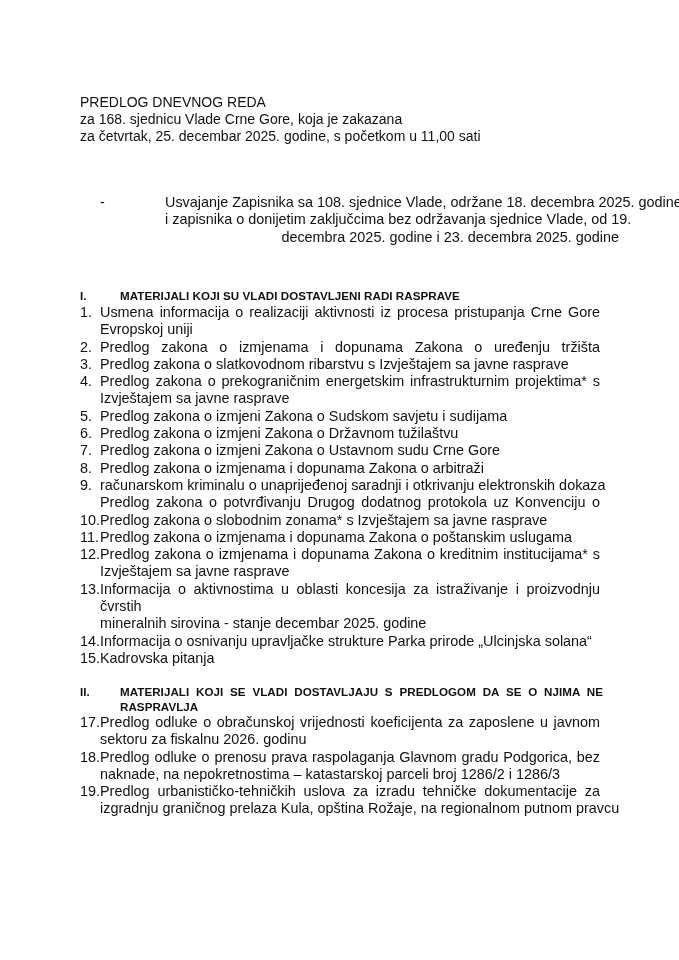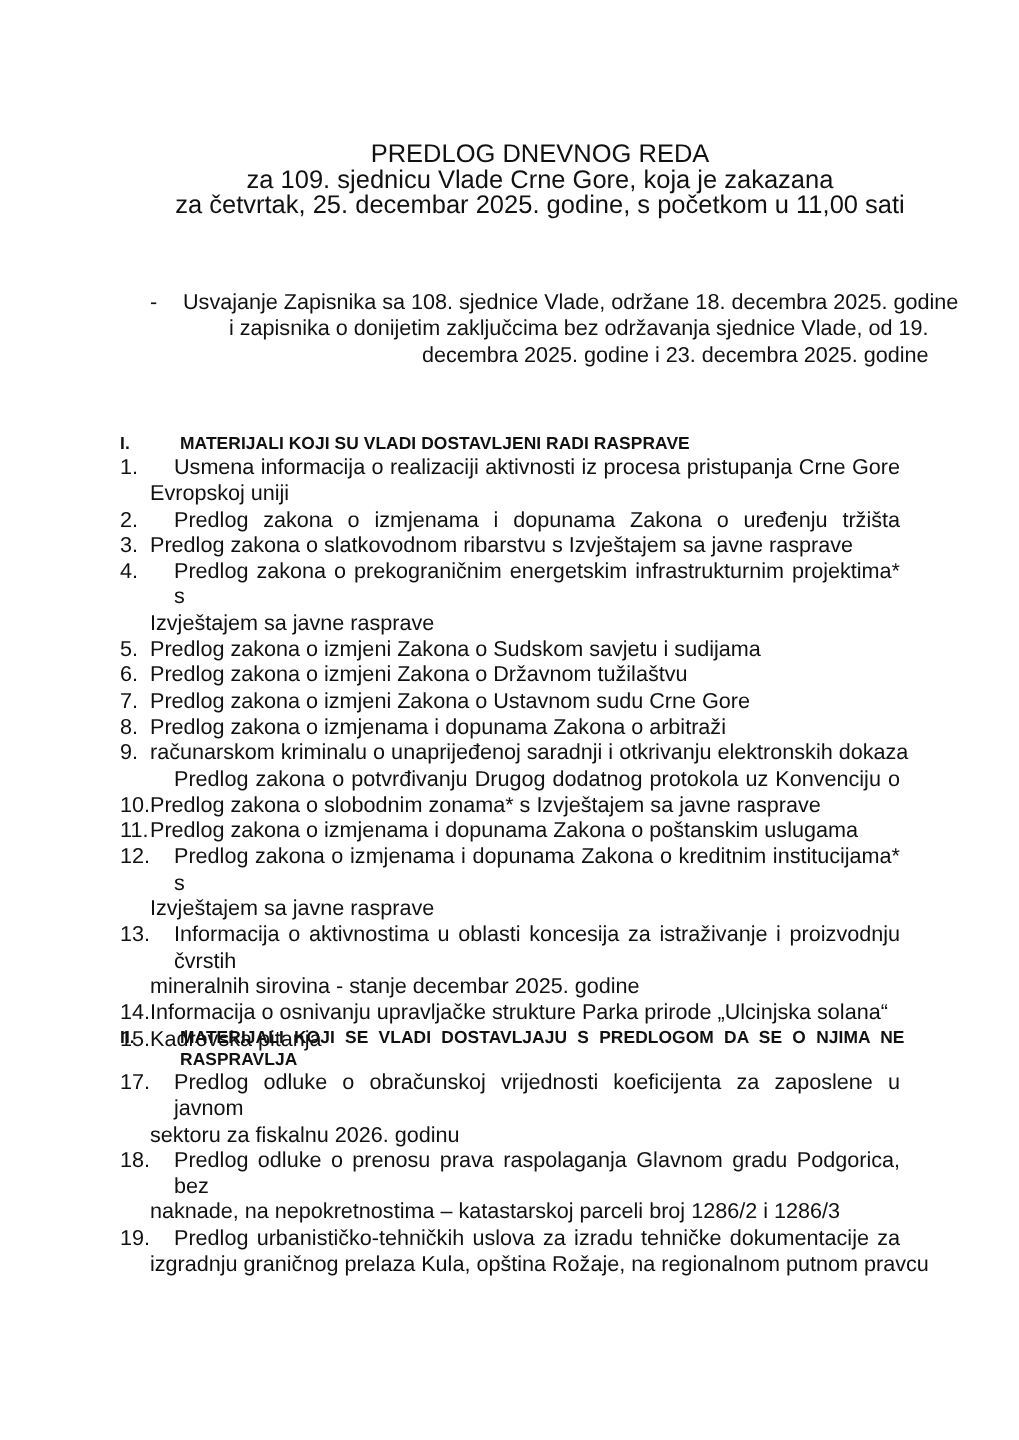--- a/index.html
+++ b/index.html
@@ -1,47 +1,47 @@
 <!DOCTYPE html>
 <html><head>
 <meta charset="utf-8">
 <style>
   html, body { margin: 0; padding: 0; background: #ffffff; }
   body { width: 679px; height: 960px; position: relative; overflow: hidden;
          font-family: "Liberation Sans", sans-serif; color: #111111; }
   .page { position: absolute; left: 0; top: 0; width: 679px; height: 960px; }
 
-  .title-block { position: absolute; left: 80px; width: 560px; top: 94px; text-align: center;
-                 font-size: 17px; line-height: 17px; }
+  .title-block { position: absolute; left: 80px; width: 560px; top: 94px; 
+                 font-size: 14px; line-height: 17px; }
   .title-block div { white-space: nowrap; }
 
   .minutes { position: absolute; left: 80px; width: 520px; top: 194px; font-size: 14.4px; line-height: 17.3px; }
   .minutes .dash { position: absolute; left: 20px; top: 0; }
   .minutes .text { position: absolute; left: 42px; width: 497px; text-align: right; }
-  .minutes .text div { white-space: nowrap; }
+  .minutes .text div { white-space: nowrap; margin-left: 43px; }
 
   .section-head { position: absolute; left: 80px; width: 520px; font-size: 11.6px; font-weight: bold;
                   line-height: 14.5px; letter-spacing: 0.05px; }
   .section-head .roman { position: absolute; left: 0; top: 0; }
   .section-head .label { position: absolute; left: 40px; width: 483px; text-align: justify; }
 
   .list { position: absolute; left: 80px; width: 520px; font-size: 14.4px; line-height: 17.3px; }
   .item { position: relative; padding-left: 20px; }
   .item .num { position: absolute; left: 0; top: 0; }
   .item .line { display: block; white-space: nowrap; }
-  .item .line.just { text-align: justify; text-align-last: justify; white-space: normal; margin-left: 16px; }
+  .item .line.just { text-align: justify; text-align-last: justify; white-space: normal; }
 </style>
 </head>
 <body>
 
 <div class="page">
 
   <div class="title-block">
     <div>PREDLOG DNEVNOG REDA</div>
-    <div>za 109. sjednicu Vlade Crne Gore, koja je zakazana</div>
+    <div>za 168. sjednicu Vlade Crne Gore, koja je zakazana</div>
     <div>za četvrtak, 25. decembar 2025. godine, s početkom u 11,00 sati</div>
   </div>
 
   <div class="minutes">
     <span class="dash">-</span>
     <div class="text">
       <div>Usvajanje Zapisnika sa 108. sjednice Vlade, održane 18. decembra 2025. godine</div>
       <div>i zapisnika o donijetim zaključcima bez održavanja sjednice Vlade, od 19.</div>
       <div>decembra 2025. godine i 23. decembra 2025. godine</div>
     </div>

